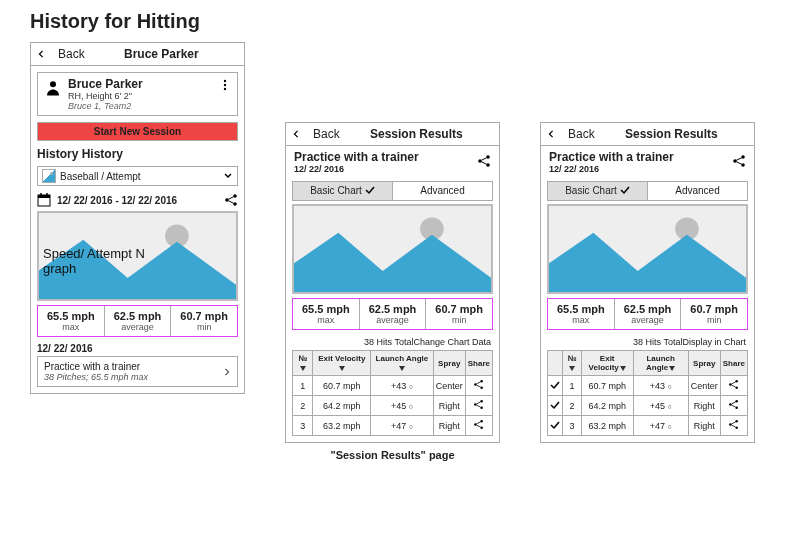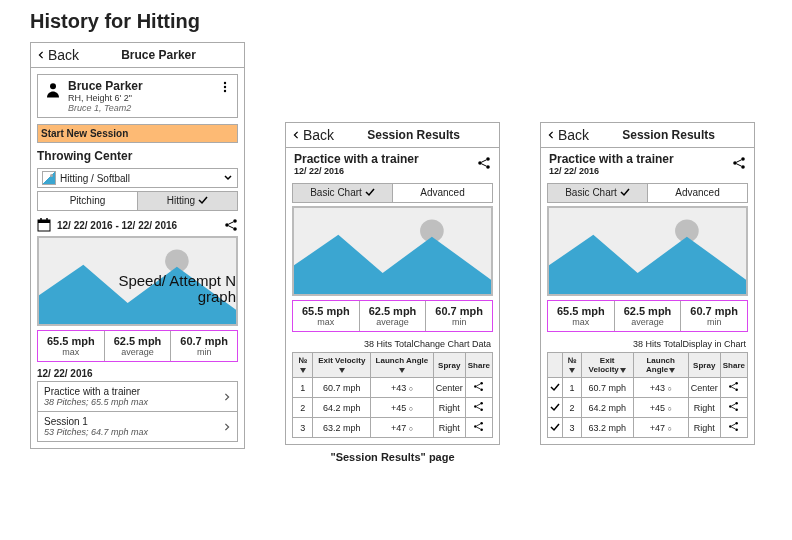--- a/index.html
+++ b/index.html
@@ -1,46 +1,46 @@
 <!DOCTYPE html>
 <html><head>
 <meta charset="utf-8">
 <style>
 *{box-sizing:border-box;margin:0;padding:0;font-family:Arial,Helvetica,sans-serif}
 body{background:#fff;padding:10px 30px;font-size:10px;color:#222}
 h1{font-size:20px;font-weight:bold;margin-bottom:9px}
 .phone{width:215px;border:1.5px solid #aaa;background:#fff;display:inline-block;vertical-align:top;position:relative}
 .row{display:flex;align-items:flex-start;gap:40px}
 .nav{display:flex;align-items:center;border-bottom:1px solid #aaa;padding:4px 6px}
-.back{font-size:14px;display:flex;align-items:center;gap:3px;cursor:pointer}
+.back{font-size:12px;display:flex;align-items:center;gap:13px;cursor:pointer}
 .back svg{width:8px;height:8px}
 .navtitle{flex:1;text-align:center;font-weight:bold;font-size:12px}
 .card{border:1px solid #aaa;margin:6px;padding:4px 6px;position:relative}
 .profile{display:flex;align-items:flex-start;gap:6px}
 .avatar{width:18px;height:18px;margin-top:2px}
 .pname{font-weight:bold;font-size:12px}
 .psub{font-size:9px;color:#333}
 .pteam{font-size:9px;font-style:italic;color:#666}
 .dots{position:absolute;right:6px;top:6px;width:12px;height:12px}
-.btn{display:block;border:1px solid #aaa;text-align:left;padding:3px;font-size:10px;font-weight:bold;margin:4px 6px;cursor:pointer;background:#fdba74}
+.btn{display:block;border:1px solid #aaa;text-align:center;padding:3px;font-size:10px;font-weight:bold;margin:4px 6px;cursor:pointer;background:#ef4444}
 .sectitle{font-weight:bold;font-size:12px;padding:2px 6px}
 .select{display:flex;align-items:center;border:1px solid #aaa;margin:3px 6px;padding:2px 4px;font-size:10px;cursor:pointer}
 .select .chev{margin-left:auto}
 .tabs{display:flex;margin:3px 6px;border:1px solid #aaa}
 .tab{flex:1;text-align:center;padding:3px;font-size:10px;border-right:1px solid #aaa;cursor:pointer;position:relative}
 .tab:last-child{border-right:none}
 .tab.active{background:#ddd}
 .check{display:inline-block;vertical-align:middle;margin-left:3px}
 .check svg{width:10px;height:10px}
 .dateline{display:flex;align-items:center;padding:4px 6px;font-size:10px;font-weight:bold}
 .dateline .cal{width:14px;height:14px;margin-right:6px}
 .share{width:14px;height:14px;margin-left:auto;cursor:pointer}
 .chart{border:2px solid #bbb;margin:0 6px;position:relative;height:90px;background:#eee;overflow:hidden}
 .chart svg{width:100%;height:100%;display:block}
-.chartlabel{position:absolute;top:40%;left:16px;right:0;text-align:right;font-size:15px;color:#111;line-height:1.1}
+.chartlabel{position:absolute;top:40%;left:4px;right:0;text-align:left;font-size:13px;color:#111;line-height:1.1}
 .stats{display:flex;border:1px solid #d946ef;margin:4px 6px}
 .stat{flex:1;text-align:center;padding:4px 2px;border-right:1px solid #aaa}
 .stat:last-child{border-right:none}
 .stat .v{font-weight:bold;font-size:11px}
 .stat .l{font-size:9px;color:#555}
 .datehdr{font-weight:bold;font-size:10px;padding:2px 6px}
 .sess{border:1px solid #aaa;margin:0 6px;padding:4px 6px;position:relative;cursor:pointer;border-bottom:none}
 .sess:last-of-type{border-bottom:1px solid #aaa;margin-bottom:6px}
 .sess .t{font-size:10px}
 .sess .s{font-size:9px;font-style:italic;color:#555}
@@ -88,33 +88,27 @@
         <div class="pteam">Bruce 1, Team2</div>
       </div>
       <svg class="dots" viewBox="0 0 12 12">
             <circle cx="6" cy="2" r="1.2"></circle>
             <circle cx="6" cy="6" r="1.2"></circle>
             <circle cx="6" cy="10" r="1.2"></circle>
           </svg>
     </div>
   </div>
   <div class="btn">Start New Session</div>
-  <div class="sectitle">Throwing Center</div>
+  <div class="sectitle">History History</div>
   <div class="select">
     <span class="imgicon"></span>
-    <span>Hitting / Softball</span>
+    <span>Baseball / Attempt</span>
     <svg class="chev" width="10" height="10" viewBox="0 0 10 10">
           <path d="M2 3l3 3 3-3" stroke="#000" fill="none" stroke-width="1.5"></path>
         </svg>
-  </div>
-  <div class="tabs">
-    <div class="tab">Pitching</div>
-    <div class="tab active"><span>Hitting</span><span class="check"><svg viewBox="0 0 10 10">
-              <path d="M1 5l3 3 5-6" stroke="#000" fill="none" stroke-width="1.5"></path>
-            </svg></span></div>
   </div>
   <div class="dateline">
     <svg class="cal" viewBox="0 0 14 14">
           <rect x="1" y="2" width="12" height="11" fill="none" stroke="#000"></rect>
           <rect x="1" y="2" width="12" height="3" fill="#000"></rect>
           <line x1="4" y1="0" x2="4" y2="3" stroke="#000" stroke-width="1.5"></line>
           <line x1="10" y1="0" x2="10" y2="3" stroke="#000" stroke-width="1.5"></line>
         </svg>
     <span>12/ 22/ 2016 - 12/ 22/ 2016</span>
     <svg class="share" viewBox="0 0 14 14">
@@ -144,27 +138,20 @@
         </div>
     <div class="stat">
           <div class="v">60.7 mph</div>
           <div class="l">min</div>
         </div>
   </div>
   <div class="datehdr">12/ 22/ 2016</div>
   <div class="sess">
     <div class="t">Practice with a trainer</div>
         <div class="s">38 Pitches; 65.5 mph max</div>
-    <svg class="arr" width="8" height="8" viewBox="0 0 10 10">
-          <path d="M3 1l4 4-4 4" stroke="#555" fill="none" stroke-width="1.5"></path>
-        </svg>
-  </div>
-  <div class="sess">
-    <div class="t">Session 1</div>
-        <div class="s">53 Pitches; 64.7 mph max</div>
     <svg class="arr" width="8" height="8" viewBox="0 0 10 10">
           <path d="M3 1l4 4-4 4" stroke="#555" fill="none" stroke-width="1.5"></path>
         </svg>
   </div>
 </div>
 
 <div class="col" style="margin-top:80px">
 <div class="phone">
   <div class="nav">
     <div class="back">

